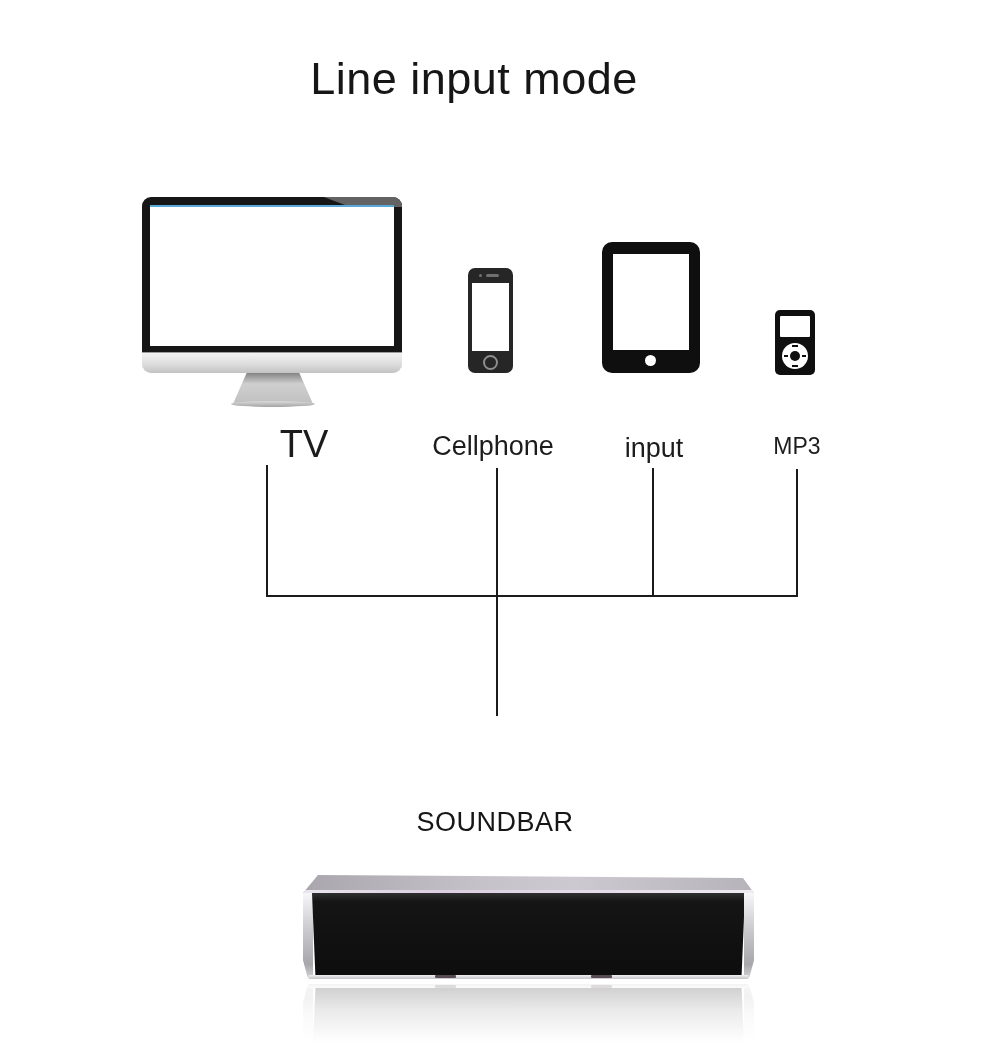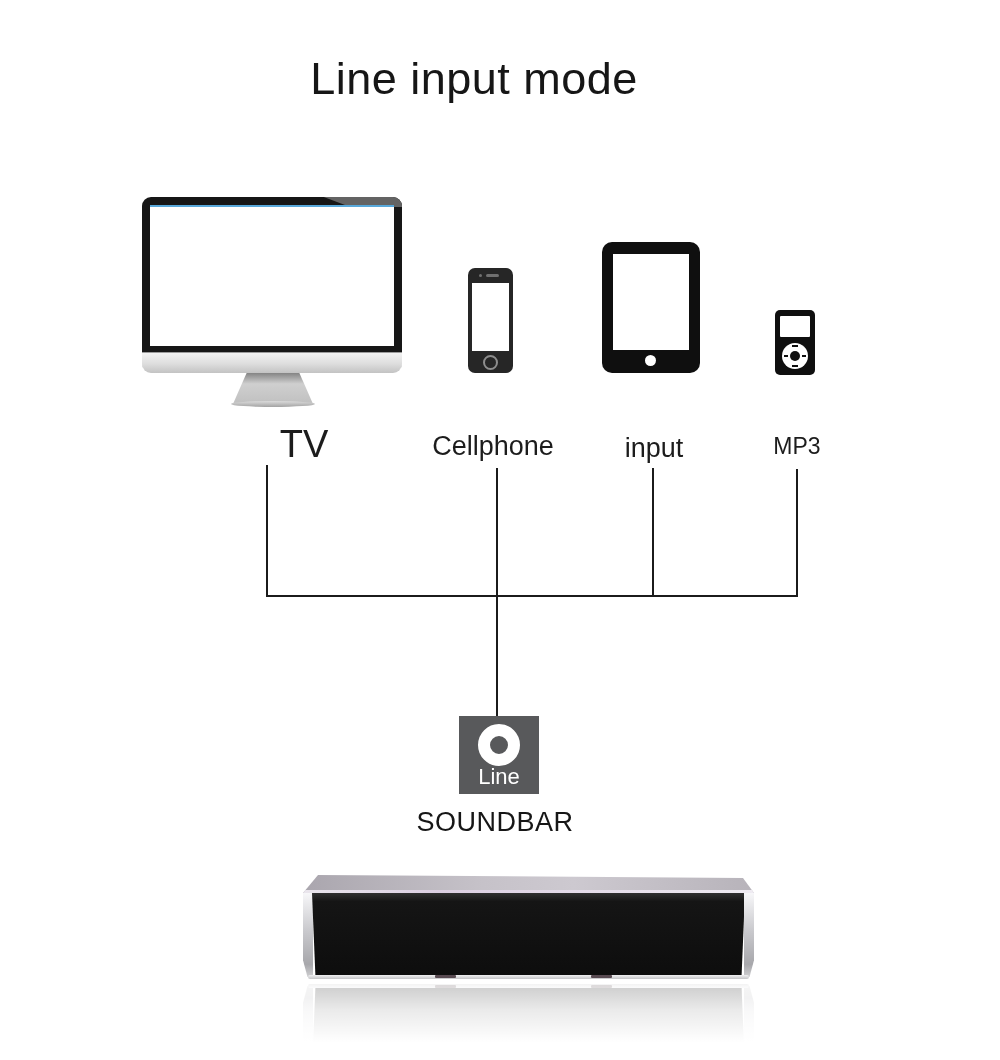--- a/index.html
+++ b/index.html
@@ -147,24 +147,20 @@
   <div class="dev-label l-ipad">input</div>
   <div class="dev-label l-mp3">MP3</div>
 
   <div class="cline v v1"></div>
   <div class="cline v v2"></div>
   <div class="cline v v3"></div>
   <div class="cline v v4"></div>
   <div class="cline bus"></div>
   <div class="cline v v5"></div>
 
-  <div class="line-badge">
-    <div class="lb-ring"></div>
-    <div class="lb-label">Line</div>
-  </div>
 
   <div class="soundbar-label">SOUNDBAR</div>
 
   <div class="soundbar">
     <div class="sb-top"></div>
     <div class="sb-front">
       <div class="sb-edge left"></div>
       <div class="sb-panel"></div>
       <div class="sb-edge right"></div>
     </div>

